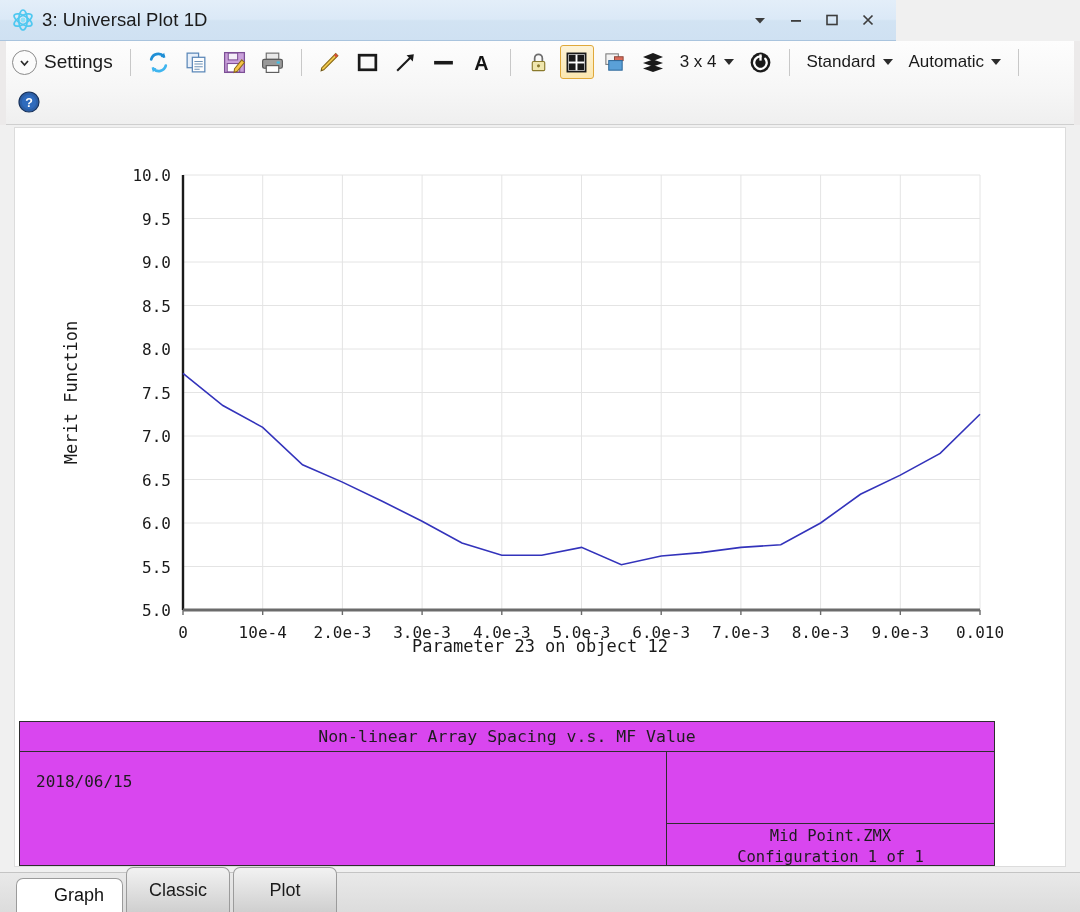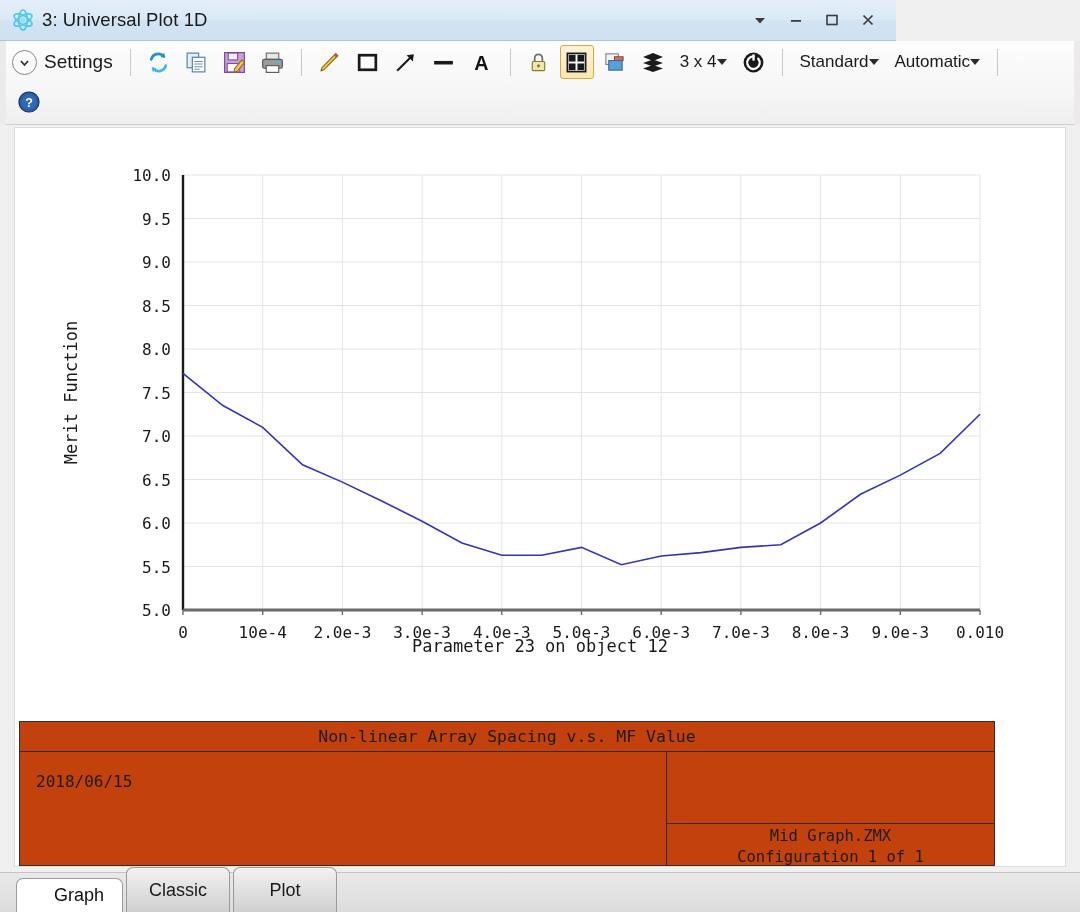--- a/index.html
+++ b/index.html
@@ -71,21 +71,21 @@
     width: 34px; height: 34px; margin: 0 2px;
     display: flex; align-items: center; justify-content: center;
     flex: 0 0 auto; border-radius: 3px;
     box-sizing: border-box;
   }
   .tool.selected {
     border: 1.5px solid #e0a93a;
     background: linear-gradient(to bottom,#fdf3d8,#fbe7b0);
   }
   .dd {
-    display: flex; align-items: center; height: 30px;
+    display: flex; align-items: center; gap: 7px; height: 30px;
     padding: 0 8px; font-size: 17px; color: #1a1a1a; white-space: nowrap;
   }
   .caret { width: 0; height: 0; border-left: 5px solid transparent; border-right: 5px solid transparent; border-top: 6px solid #2b2b2b; }
 
   
   .content {
     position: absolute; left: 0; top: 125px; width: 1080px; height: 747px;
     background: #f0f0f0;
     box-sizing: border-box;
   }
@@ -95,21 +95,21 @@
     box-sizing: border-box;
   }
   .plotwrap { position: absolute; left: 0; top: 0; width: 1050px; height: 560px; }
   svg.plot { display:block; }
 
   .mono { font-family: "DejaVu Sans Mono", "Liberation Mono", monospace; }
 
   
   .infotable {
     position: absolute; left: 4px; top: 593px; width: 976px; height: 145px;
-    border: 1px solid #2e2e2e; box-sizing: border-box; background: #c2410c;
+    border: 1px solid #2e2e2e; box-sizing: border-box; background: #d946ef;
   }
   .info-title {
     height: 29px; border-bottom: 1px solid #2e2e2e;
     display: flex; align-items: center; justify-content: center;
     font-size: 16.5px; color: #1d1d1d;
   }
   .info-body { position: relative; height: 114px; }
   .info-vdiv {
     position: absolute; left: 646px; top: 0; width: 1px; height: 114px; background: #2e2e2e;
   }
@@ -431,21 +431,21 @@
         </svg>
       </div>
 
       <div class="infotable">
         <div class="info-title mono">Non-linear Array Spacing v.s. MF Value</div>
         <div class="info-body">
           <div class="info-vdiv"></div>
           <div class="info-hdiv"></div>
           <div class="info-date mono">2018/06/15</div>
           <div class="info-right">
-            <div class="mono">Mid Graph.ZMX</div>
+            <div class="mono">Mid Point.ZMX</div>
             <div class="mono">Configuration 1 of 1</div>
           </div>
         </div>
       </div>
 
     </div>
   </div>
 
   <div class="tabbar">
     <div class="tab active">

